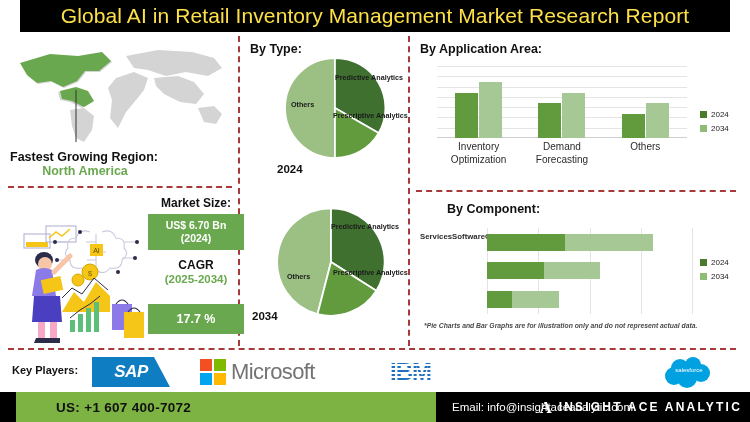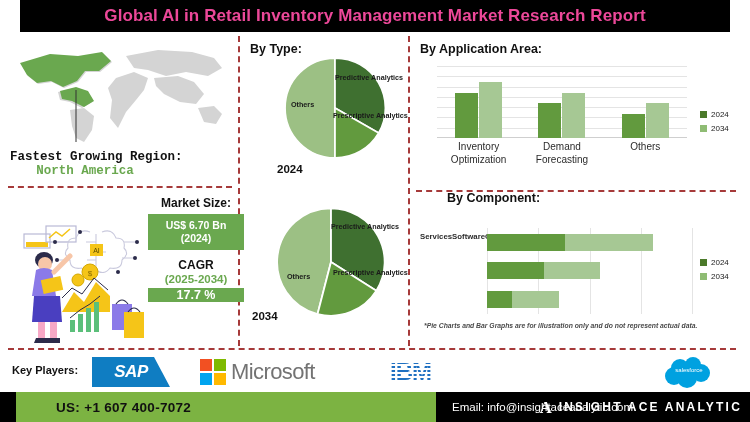--- a/index.html
+++ b/index.html
@@ -11,53 +11,53 @@
     overflow: hidden;
   }
   .page { position: relative; width: 750px; height: 422px; background: #fff; }
 
   
   .header {
     position: absolute; left: 20px; top: 0; width: 710px; height: 32px;
     background: #000; display: flex; align-items: center; justify-content: center;
   }
   .header-title {
-    color: #ec4899; font-size: 17px; font-weight: bold; letter-spacing: .1px;
+    color: #fde047; font-size: 21px; font-weight: normal; letter-spacing: .1px;
     white-space: nowrap;
   }
 
   
   .vdash {
     position: absolute; width: 0; border-left: 2px dashed #a63a3a;
   }
   .hdash {
     position: absolute; height: 0; border-top: 2px dashed #a63a3a;
   }
 
   
   .map-wrap { position: absolute; left: 8px; top: 42px; width: 228px; height: 105px; }
   .map-wrap svg { display: block; }
-  .region-block { position: absolute; left: 10px; top: 150px; width: 220px; font-family: Liberation Mono, monospace; }
+  .region-block { position: absolute; left: 10px; top: 150px; width: 220px; }
   .region-label { font-size: 12.5px; font-weight: bold; color: #111; }
   .region-value { font-size: 12.5px; font-weight: bold; color: #6aa84f; text-align: center; width: 150px; }
 
   .illus { position: absolute; left: 12px; top: 208px; width: 136px; height: 136px; }
 
   .ms-block { position: absolute; left: 148px; top: 196px; width: 96px; text-align: center; }
   .ms-title { font-size: 12px; font-weight: bold; color: #111; }
   .badge {
     background: #6aa84f; color: #fff; font-weight: bold; font-size: 10.5px;
     padding: 5px 2px; line-height: 1.25; margin-top: 4px;
   }
   .cagr-block { position: absolute; left: 148px; top: 258px; width: 96px; text-align: center; }
   .cagr-title { font-size: 12px; font-weight: bold; color: #111; }
   .cagr-years { font-size: 11.5px; font-weight: bold; color: #6aa84f; margin-top: 1px; }
   .cagr-badge {
     background: #6aa84f; color: #fff; font-weight: bold; font-size: 12.5px;
-    padding: 0 2px; margin-top: 3px;
+    padding: 8px 2px; margin-top: 19px;
   }
 
   
   .sec-title { position: absolute; font-size: 12.5px; font-weight: bold; color: #111; }
 
   
   .pie-wrap { position: absolute; }
   .pie-year { position: absolute; font-size: 11.5px; font-weight: bold; color: #111; }
   .pie-lbl {
     position: absolute; font-size: 7.2px; font-weight: bold; color: #1a1a1a;
@@ -374,21 +374,21 @@
     <div class="legend-row">
       <span class="legend-sw y24"></span>
       <span>2024</span>
     </div>
     <div class="legend-row">
       <span class="legend-sw y34"></span>
       <span>2034</span>
     </div>
   </div>
 
-  <div class="sec-title" style="left:420px; top:191px;padding-left:27px;">By Component:</div>
+  <div class="sec-title" style="left:420px; top:202px;padding-left:27px;">By Component:</div>
 
   <div class="hbar-ylabels">
     <div class="hbar-ylabel">Services</div>
     <div class="hbar-ylabel">Software</div>
     <div class="hbar-ylabel">Others</div>
   </div>
 
   <div class="hbar-chart">
     <div class="hbar-grid">
       <span style="left:0%"></span>

